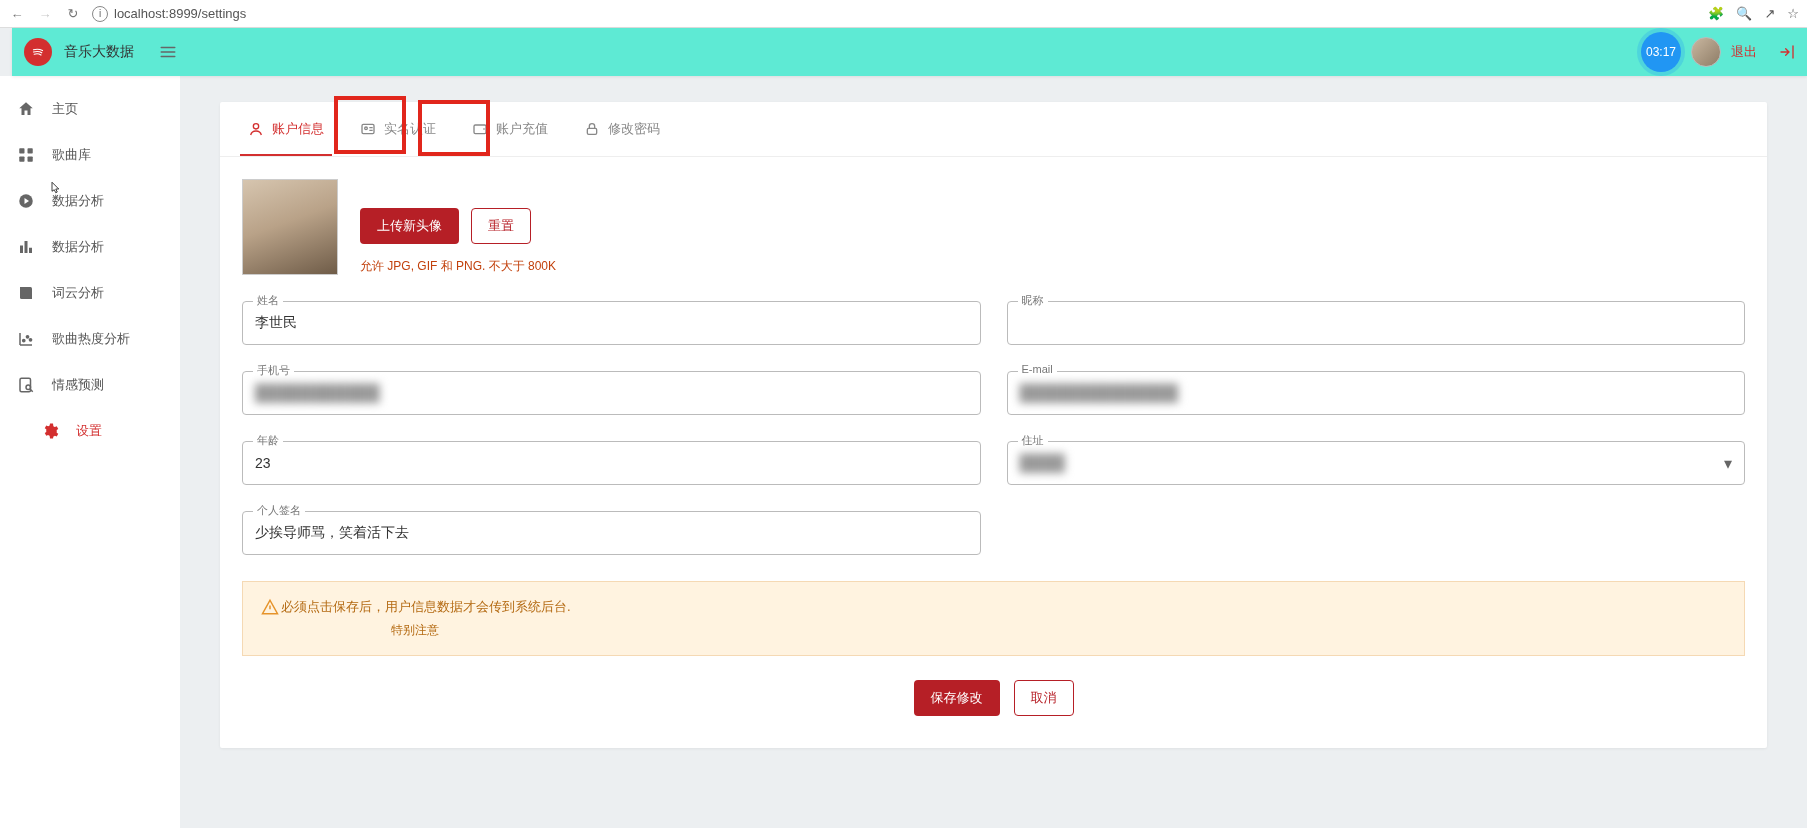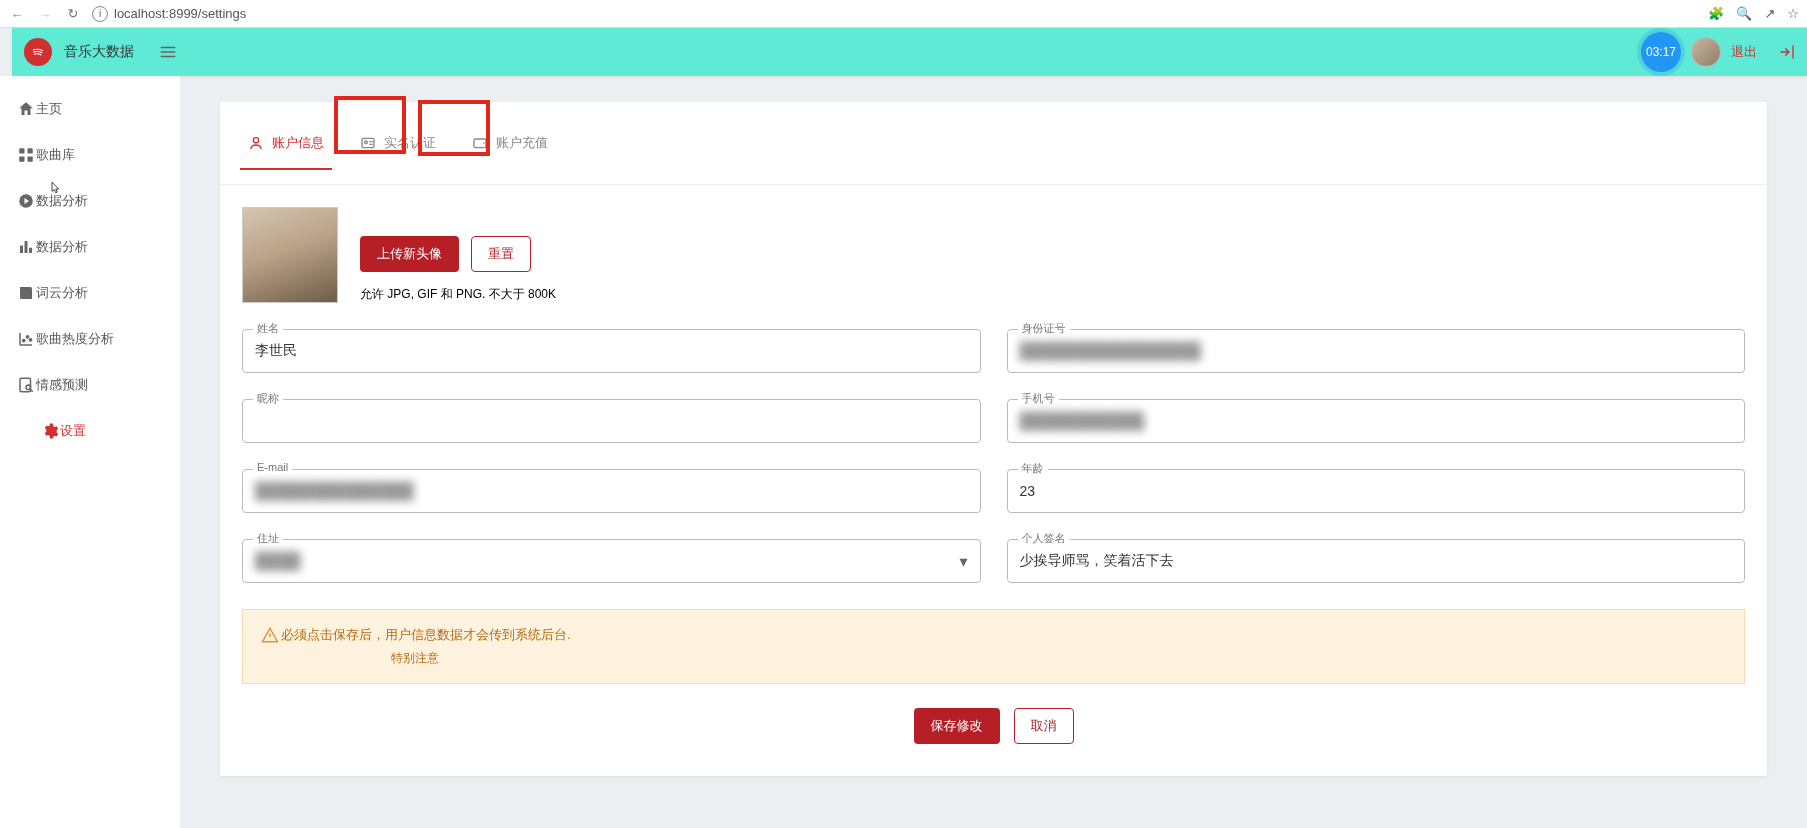--- a/index.html
+++ b/index.html
@@ -19,46 +19,46 @@
 .app-title { font-size:14px; color:#333; }
 .hamb { margin-left:20px; width:28px; height:28px; display:flex; align-items:center; justify-content:center; color:#555; cursor:pointer;}
 .app-bar .rspace { margin-left:auto; display:flex; align-items:center; gap:10px;}
 .timer-badge { position:relative; width:40px; height:40px; border-radius:50%; background:#2196f3; color:#fff; font-size:12px; display:flex; align-items:center; justify-content:center; box-shadow:0 0 0 4px rgba(33,150,243,.25);}
 .avatar-sm { width:30px; height:30px; border-radius:50%; background:linear-gradient(135deg,#c9b7a0,#8e7c66); border:1px solid #bbb;}
 .logout { color:#d32f2f; font-size:13px; display:flex; align-items:center; gap:22px;}
 .logout svg{width:16px;height:16px;}
 
 
 .sidebar { position:absolute; left:0; top:76px; bottom:0; width:180px; background:#fff; padding-top:10px; font-size:13px; color:#555; }
-.side-item { height:46px; display:flex; align-items:center; padding-left:16px; cursor:pointer;}
+.side-item { height:46px; display:flex; align-items:center; padding-left:16px; gap:16px; cursor:pointer;}
 .side-item.active { color:#d32f2f;padding-left:40px;}
 .side-item .icn { width:20px; height:20px; display:flex; align-items:center; justify-content:center; color:#666;}
 .side-item.active .icn { color:#d32f2f;}
 
 
 .main { position:absolute; left:180px; top:76px; right:0; bottom:0; overflow:auto; padding:26px 40px;}
 .card { background:#fff; border-radius:2px; box-shadow:0 1px 3px rgba(0,0,0,.06);}
 
-.tabs { display:flex; align-items:flex-end; border-bottom:1px solid #eee; padding:14px 10px;}
+.tabs { display:flex; align-items:flex-end; border-bottom:1px solid #eee; padding:0 10px;}
 .tab { height:54px; display:flex; align-items:center; gap:8px; padding:0 18px; font-size:13px; color:#888; cursor:pointer; position:relative;}
 .tab.active { color:#d32f2f;}
 .tab.active::after { content:""; position:absolute; left:10px; right:10px; bottom:0; height:2px; background:#d32f2f;}
 .tab .ticn { width:16px; height:16px; display:flex; align-items:center; justify-content:center;}
 
 .redbox { border:4px solid #e1261c; position:absolute;}
 
 
 .content { padding:22px;}
 .avatar-row { display:flex; gap:22px; align-items:flex-end;}
 .avatar-lg { width:96px; height:96px; border:1px solid #ccc; background:linear-gradient(160deg,#d6c5af 0%,#b9a288 45%,#6f5c48 100%);}
 .avbtns { display:flex; gap:12px; align-items:center;}
 .btn { height:36px; padding:0 16px; border-radius:4px; font-size:13px; cursor:pointer; display:inline-flex; align-items:center; border:1px solid transparent;}
 .btn-primary { background:#b61f26; color:#fff;}
 .btn-outline { background:#fff; border:1px solid #b61f26; color:#b61f26;}
-.hint { font-size:12px; color:#000000; margin-top:14px;}
+.hint { font-size:12px; color:#c2410c; margin-top:14px;}
 .form-grid { margin-top:26px; display:grid; grid-template-columns: 1fr 1fr; gap:26px 26px;}
 .field { position:relative; border:1px solid #bbb; border-radius:4px; height:44px; display:flex; align-items:center; padding:0 12px;}
 .field .flabel { position:absolute; top:-9px; left:10px; background:#fff; padding:0 4px; font-size:11px; color:#777;}
 .field input { border:none; outline:none; width:100%; font-size:14px; color:#333; background:transparent;}
 .field .blur { filter:blur(4px); color:#999;}
 .field .chev { margin-left:auto; color:#666;}
 .alert { margin-top:26px; background:#fff3e0; border:1px solid #f5d9b4; padding:16px 18px; display:flex; gap:2px; font-size:13px; color:#b46a12;}
 .alert .warn-icn { color:#e6932a; }
 .alert .al2 { color:#b46a12; font-size:12px; margin-top:6px; padding-left:110px;}
 .alert-body { display:flex; flex-direction:column;}
@@ -215,20 +215,29 @@
       </div>
       <div class="tab">
         <span class="ticn">
             <svg width="16" height="16" viewBox="0 0 24 24" fill="none" stroke="#888" stroke-width="2">
               <rect x="3" y="6" width="18" height="13" rx="2"></rect>
               <path d="M17 12h2"></path>
             </svg>
           </span>
         <span>账户充值</span>
       </div>
+      <div class="tab">
+        <span class="ticn">
+            <svg width="16" height="16" viewBox="0 0 24 24" fill="none" stroke="#888" stroke-width="2">
+              <rect x="5" y="11" width="14" height="9" rx="2"></rect>
+              <path d="M8 11V8a4 4 0 118 0v3"></path>
+            </svg>
+          </span>
+        <span>修改密码</span>
+      </div>
 
       <div class="redbox" style="left:114px; top:-6px; width:72px; height:58px;"></div>
       <div class="redbox" style="left:198px; top:-2px; width:72px; height:56px;"></div>
     </div>
 
     <div class="content">
       <div class="avatar-row">
         <div class="avatar-lg"></div>
         <div>
           <div class="avbtns">
@@ -242,24 +251,20 @@
           <div class="hint">允许 JPG, GIF 和 PNG. 不大于 800K</div>
         </div>
       </div>
 
       <div class="form-grid">
         <div class="field">
           <span class="flabel">姓名</span>
           <input value="李世民" style="">
         </div>
         <div class="field">
-          <span class="flabel">身份证号</span>
-          <span class="blur">████████████████</span>
-        </div>
-        <div class="field">
           <span class="flabel">昵称</span>
         </div>
         <div class="field">
           <span class="flabel">手机号</span>
           <span class="blur">███████████</span>
         </div>
         <div class="field">
           <span class="flabel">E-mail</span>
           <span class="blur">██████████████</span>
         </div>

